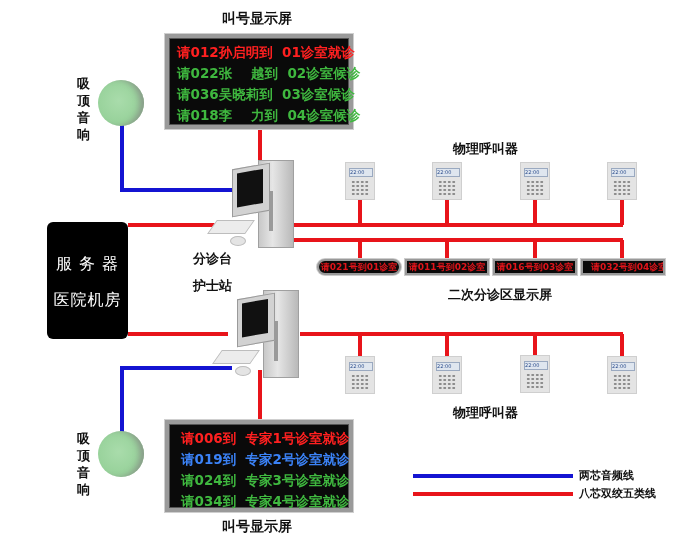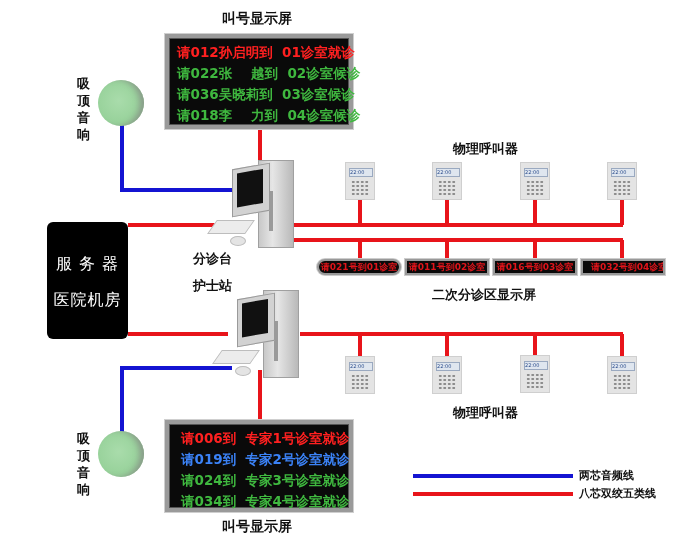--- a/index.html
+++ b/index.html
@@ -138,21 +138,21 @@
   </div>
 <div class="pager" style="left:607px;top:162px;">
     <div class="scr">22:00 55</div>
     <div class="keys"></div>
   </div>
 
 <div class="mini" style="left:317px;top:259px;border-radius:8px;">请021号到01诊室</div>
 <div class="mini" style="left:405px;top:259px;">请011号到02诊室</div>
 <div class="mini" style="left:493px;top:259px;">请016号到03诊室</div>
 <div class="mini" style="left:581px;top:259px;padding-left:8px;">请032号到04诊室</div>
-<div class="abs label" style="left:432px;top:286px;">二次分诊区显示屏</div>
+<div class="abs label" style="left:448px;top:286px;">二次分诊区显示屏</div>
 
 <div class="pager" style="left:345px;top:356px;">
     <div class="scr">22:00 55</div>
     <div class="keys"></div>
   </div>
 <div class="pager" style="left:432px;top:356px;">
     <div class="scr">22:00 55</div>
     <div class="keys"></div>
   </div>
 <div class="pager" style="left:520px;top:355px;">

